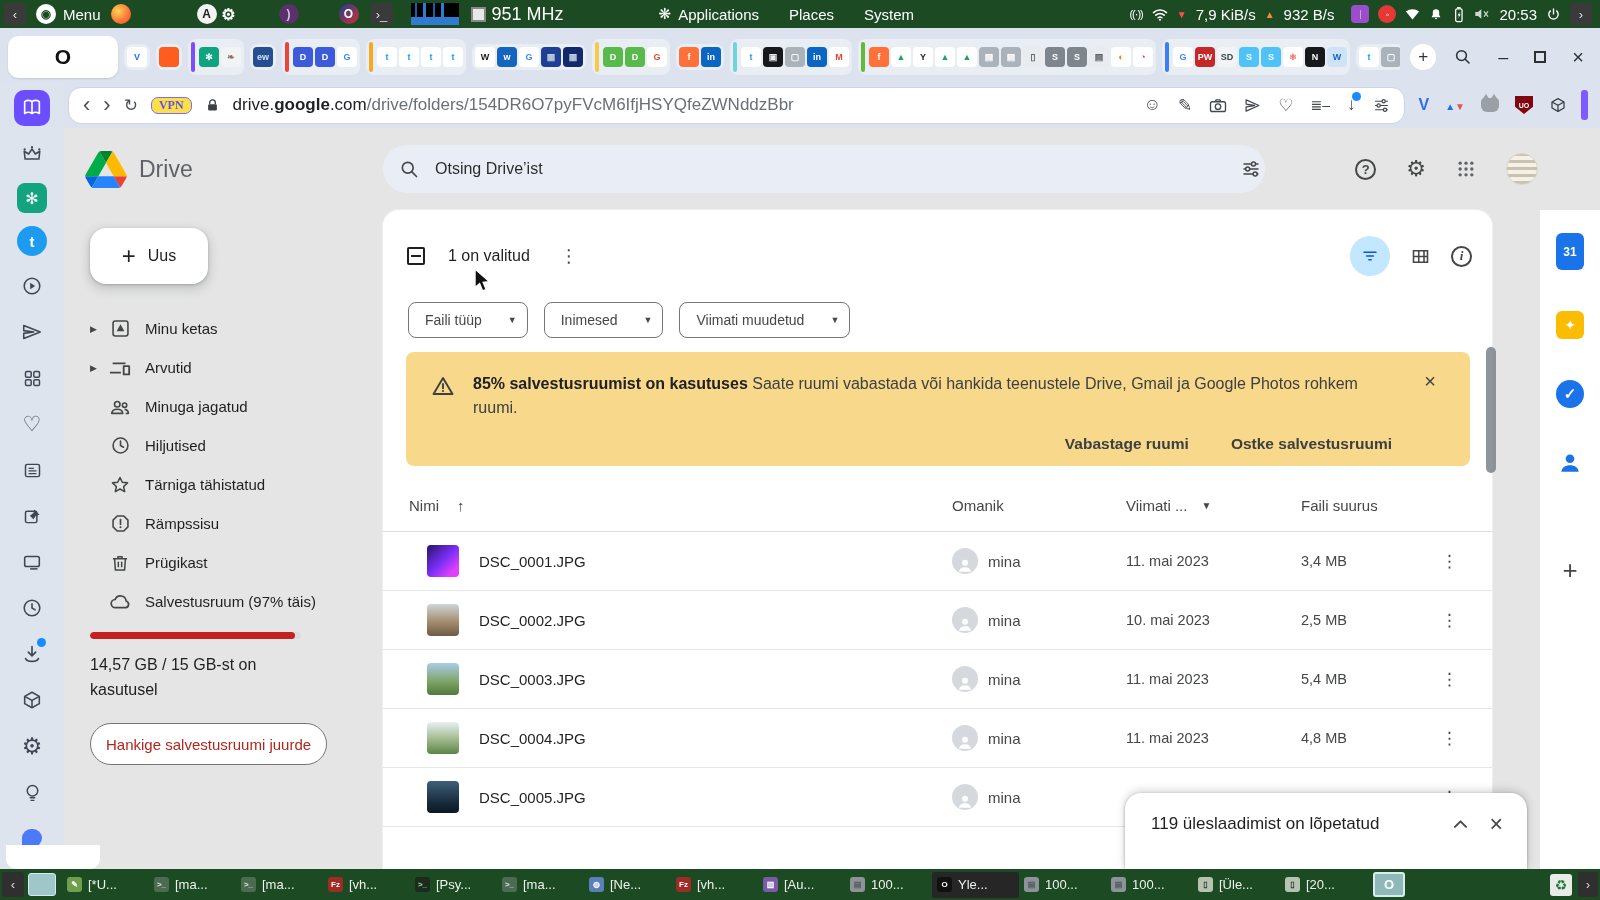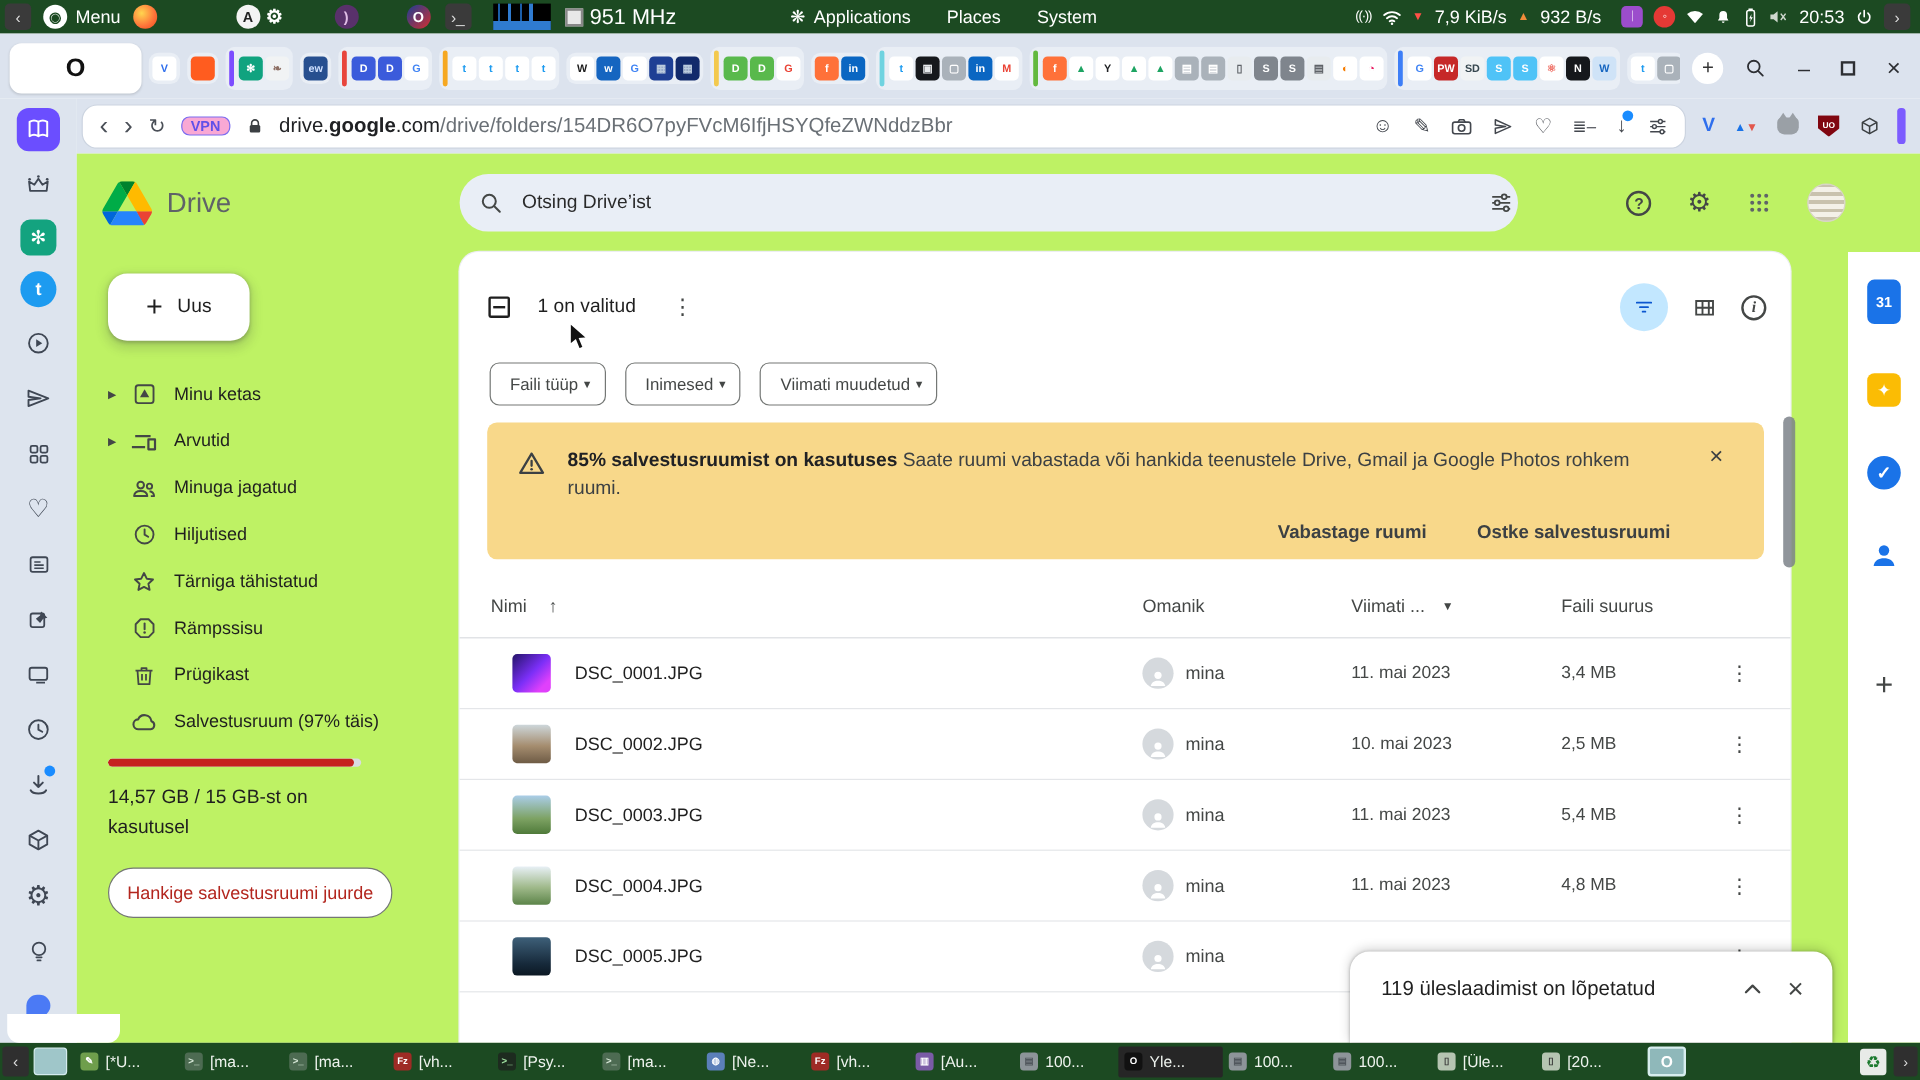--- a/index.html
+++ b/index.html
@@ -63,41 +63,41 @@
   .os-spacer{flex:1;}
 
   .right-col{flex:1;display:flex;flex-direction:column;min-width:0;}
 
   
   .addrbar{height:46px;background:#dce3ee;position:relative;display:flex;align-items:center;padding:0 12px 0 4px;flex:none;}
   .addr-pill{flex:1;height:37px;background:#fff;border:1px solid #ccd4e0;border-radius:13px;
              display:flex;align-items:center;padding:0 14px;gap:13px;min-width:0;}
   .nav-arrow{font-size:22px;color:#4a4f57;line-height:1;}
   .reload{font-size:17px;color:#4a4f57;}
-  .vpn-badge{border:1.5px solid #7b6cf0;color:#6250e8;background:#f9a8d4;font-size:12px;
-             font-weight:700;padding:0 7px;border-radius:7px;}
+  .vpn-badge{border:1.5px solid #7b6cf0;color:#6250e8;background:#fde047;font-size:12px;
+             font-weight:700;padding:0 7px;border-radius:7px;font-family:Liberation Serif, serif;}
   .url{flex:1;min-width:0;font-size:17px;color:#202124;white-space:nowrap;overflow:hidden;display:flex;align-items:baseline;}
   .url .bold{font-weight:700;}
   .url .path{color:#6a7076;}
   .pill-icons{display:flex;align-items:center;gap:17px;color:#43474e;font-size:17px;}
   .icon-btn{display:flex;align-items:center;justify-content:center;}
   .ext-cluster{display:flex;align-items:center;gap:16px;margin-left:14px;flex:none;}
   .vlogo{color:#2f6fed;font-weight:800;font-size:16px;}
   .updown .up{color:#1a73e8;font-size:10px;} .updown .dn{color:#e2574c;font-size:10px;}
   .cat{width:18px;height:14px;background:#9aa0a6;border-radius:4px 4px 6px 6px;position:relative;}
   .cat:before,.cat:after{content:"";position:absolute;top:-4px;border-left:4px solid transparent;
     border-right:4px solid transparent;border-bottom:6px solid #9aa0a6;}
   .cat:before{left:1px;} .cat:after{right:1px;}
   .ublock{width:18px;height:18px;background:#800610;color:#fff;font-size:7px;font-weight:700;
           display:flex;align-items:center;justify-content:center;
           clip-path:polygon(0 0,100% 0,100% 60%,50% 100%,0 60%);}
   .purple-tag{width:7px;height:30px;background:#7c5cff;border-radius:3px;margin-left:14px;flex:none;}
 
   
-  .drive-app{flex:1;position:relative;background:#bef264;min-width:0;overflow:hidden;}
+  .drive-app{flex:1;position:relative;background:#e5e5e5;min-width:0;overflow:hidden;}
   .drive-header{position:absolute;top:0;left:0;right:0;height:82px;display:flex;align-items:center;}
   .dlogo{display:flex;align-items:center;margin-left:21px;gap:12px;}
   .dlogo-text{font-size:23px;color:#5f6368;}
   .dsearch{position:absolute;left:319px;top:17px;width:882px;height:48px;background:#e9eef6;
            border-radius:24px;display:flex;align-items:center;padding:0 16px;gap:14px;}
   .dsearch input{flex:1;border:none;background:transparent;outline:none;font-size:16px;
                  font-family:inherit;color:#1f1f1f;}
   .dsearch input::placeholder{color:#1f1f1f;opacity:.95;}
   .hdr-right{position:absolute;right:124px;top:0;height:82px;display:flex;align-items:center;gap:30px;color:#444746;}
   .circle-q{width:21px;height:21px;border-radius:50%;border:2px solid #444746;display:flex;
@@ -131,21 +131,21 @@
   .selbox{width:18px;height:18px;border:2px solid #1f1f1f;border-radius:2px;display:flex;
           align-items:center;justify-content:center;}
   .selbox i{display:block;width:10px;height:2px;background:#1f1f1f;}
   .seltext{margin-left:23px;font-size:16px;color:#1f1f1f;}
   .vdots{margin-left:30px;font-size:18px;color:#444746;}
   .ct-right{margin-left:auto;display:flex;align-items:center;gap:20px;}
   .filter-circle{width:40px;height:40px;border-radius:50%;background:#c2e7ff;display:flex;
                  align-items:center;justify-content:center;}
   .chips{position:absolute;top:92px;left:25px;display:flex;gap:16px;}
   .chip{height:36px;border:1px solid #747775;border-radius:8px;background:#fff;display:flex;
-        align-items:center;padding:0 10px 0 16px;font-size:14px;color:#444746;font-family:inherit;gap:3px;}
+        align-items:center;padding:0 10px 0 16px;font-size:14px;color:#444746;font-family:inherit;gap:26px;}
   .chip .caret{font-size:9px;color:#444746;}
 
   .banner{position:absolute;top:142px;left:23px;right:22px;height:114px;background:#f8d88a;
           border-radius:8px;padding:20px 24px 12px 24px;}
   .banner-row{display:flex;gap:17px;padding-right:70px;}
   .banner-text{font-size:16px;color:#3c4043;line-height:24px;}
   .banner-text .b{font-weight:700;color:#202124;}
   .banner-x{position:absolute;top:18px;right:28px;font-size:20px;color:#3c4043;background:none;border:none;line-height:1;}
   .banner-actions{position:absolute;right:78px;bottom:13px;display:flex;gap:42px;}
   .banner-actions button{background:none;border:none;font-family:inherit;font-size:15.5px;

